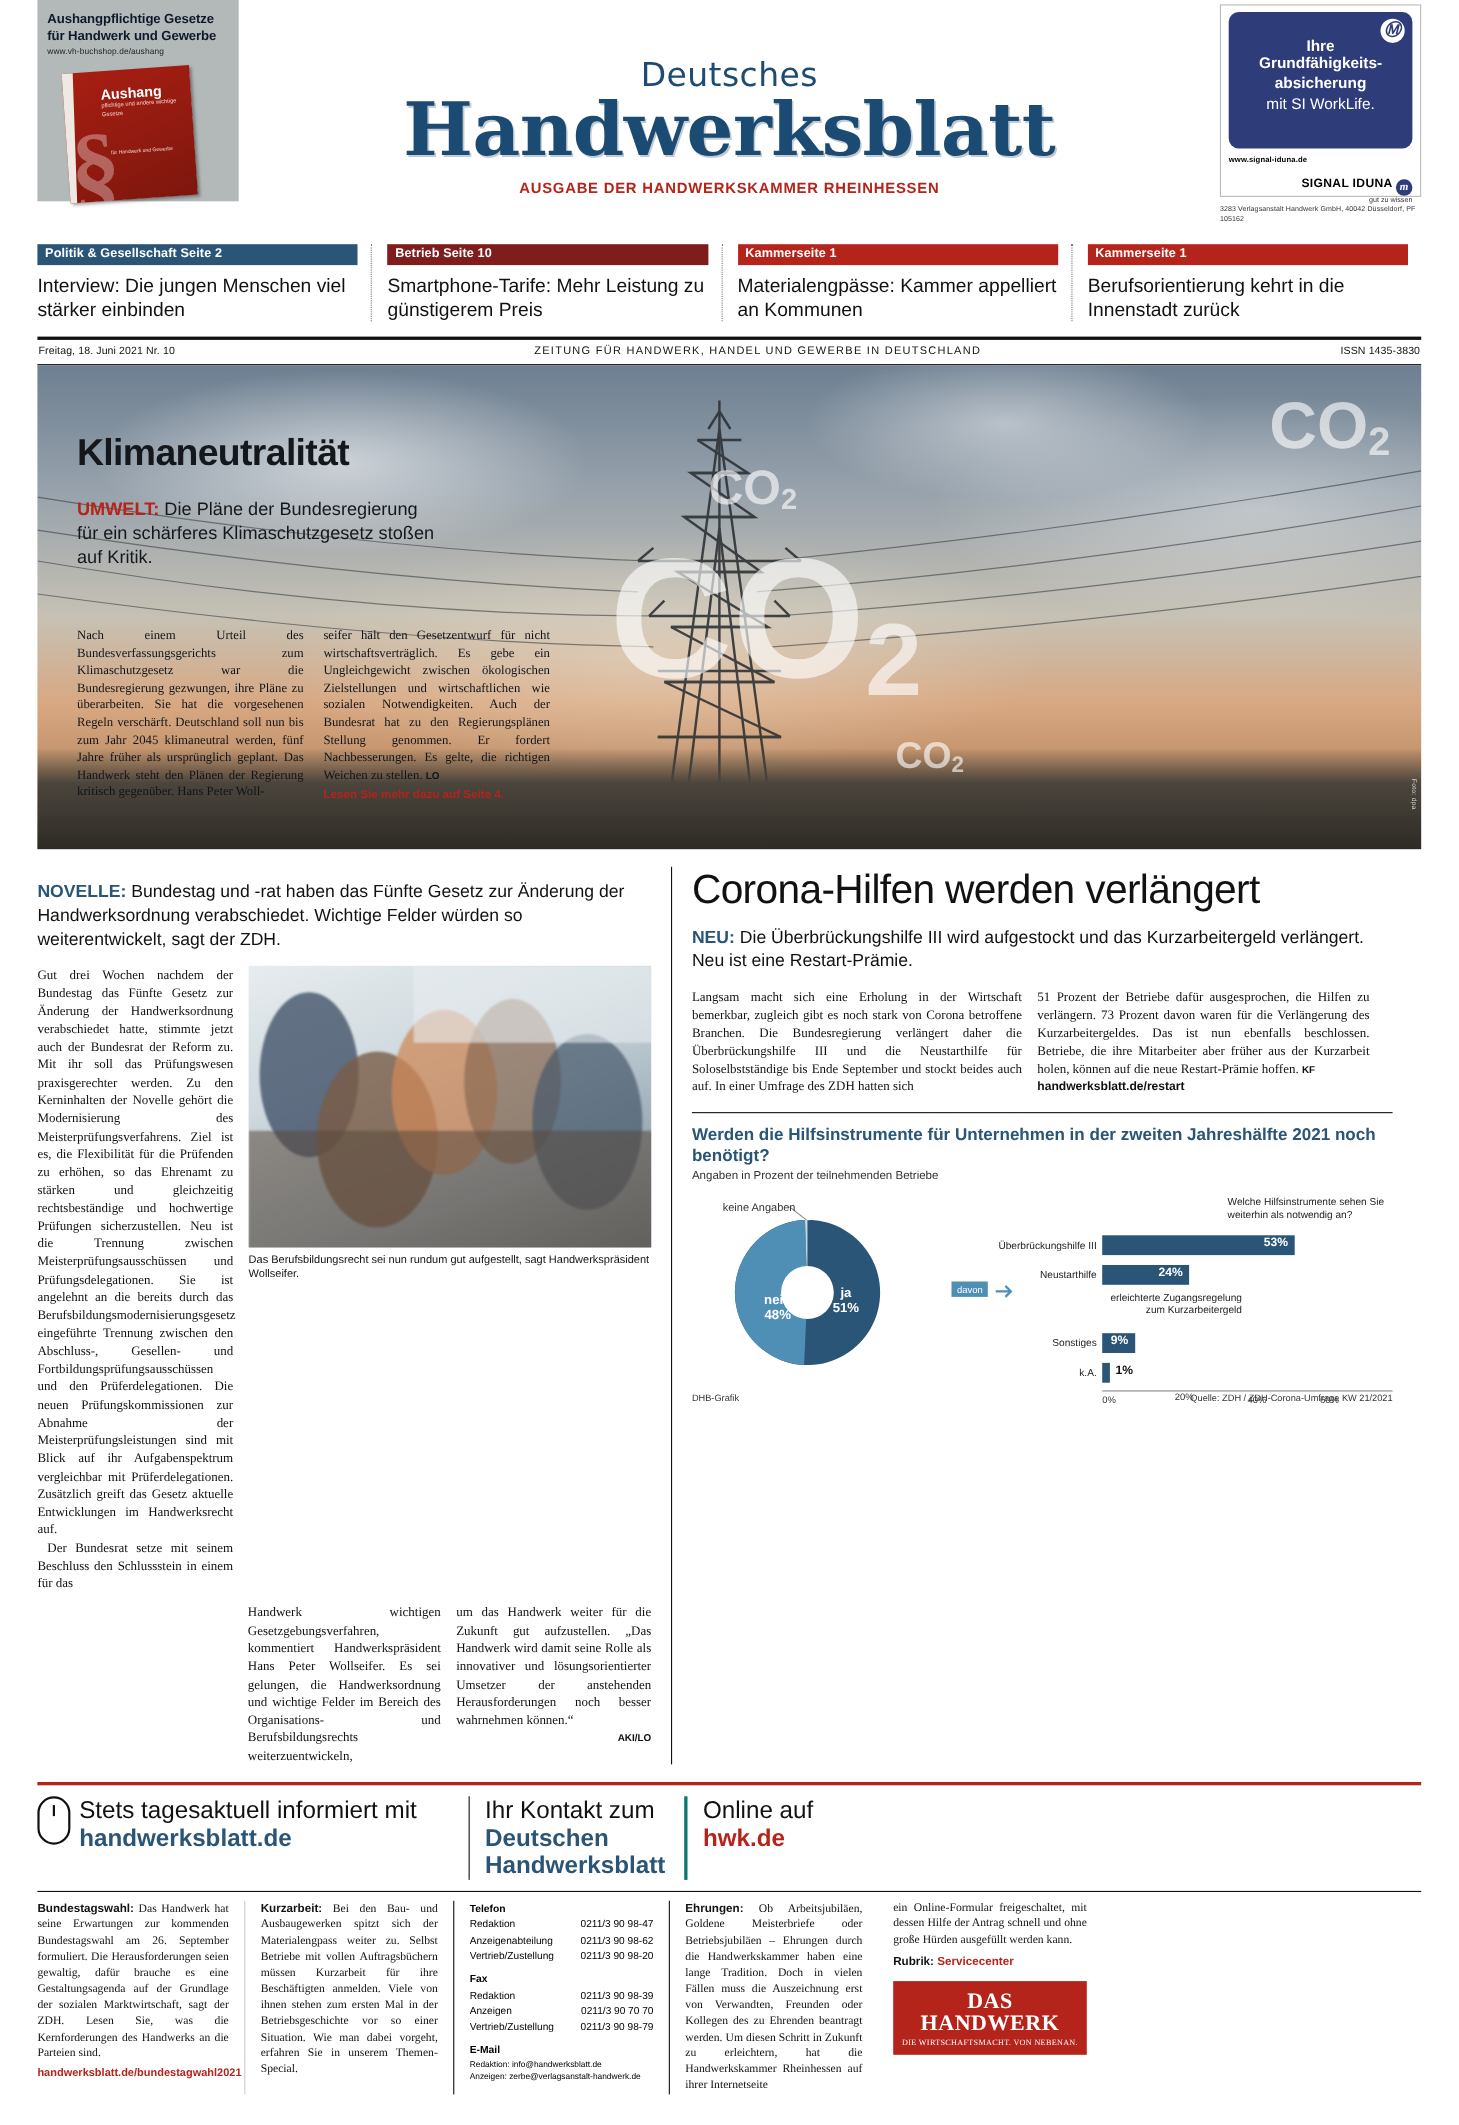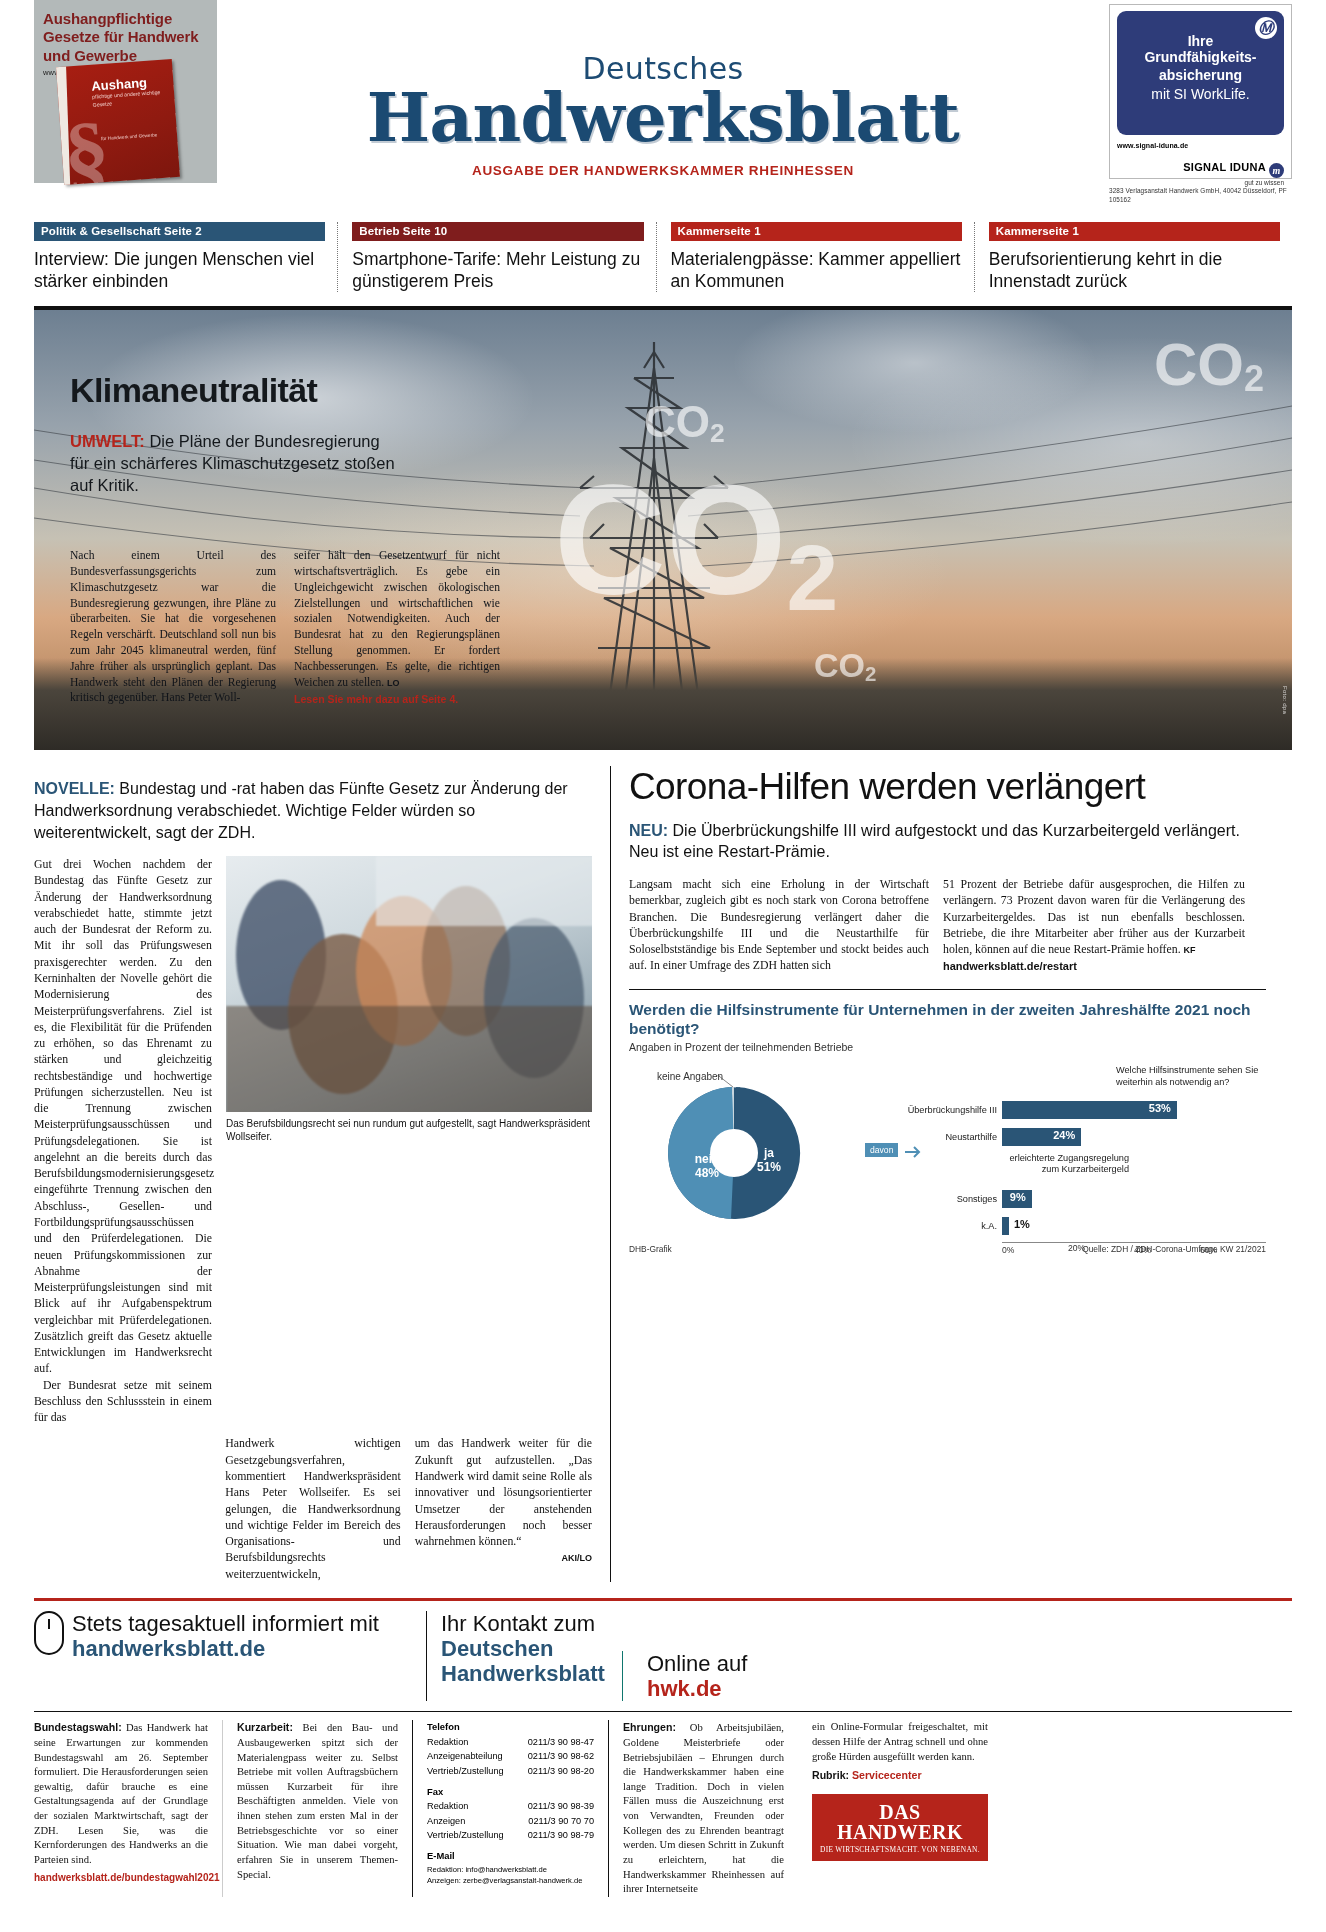--- a/index.html
+++ b/index.html
@@ -14,21 +14,21 @@
   }
   .page { position:relative; width:1326px; height:1932px; padding:0 34px; }
 
   
   .masthead { position:relative; height:208px; display:flex; align-items:flex-start; }
   .ad-left {
     width:183px; height:183px; background:#b3b9b9; position:relative;
     padding:10px 9px 0 9px; flex:0 0 auto;
   }
   .ad-left .hl {
-    color:#7f1d1d; font-weight:bold; font-size:15px; line-height:1.22;
+    color:#0f172a; font-weight:bold; font-size:12px; line-height:1.22;
     letter-spacing:-0.1px;
   }
   .ad-left .url { color:#222; font-size:7.6px; margin-top:3px; letter-spacing:0.1px;}
   .book {
     position:absolute; left:26px; top:63px; width:116px; height:118px;
     background:linear-gradient(160deg,#a81e12 0%, #8f1a10 60%, #7d160d 100%);
     transform:rotate(-4deg);
     box-shadow:2px 2px 3px rgba(0,0,0,.35);
     overflow:hidden;
   }
@@ -175,21 +175,21 @@
   .bar-val { position:absolute; right:6px; top:1px; color:#fff; font-size:11px; font-weight:bold;}
   .bar-val.out { right:auto; color:#111; }
   .chart-foot { display:flex; justify-content:space-between; font-size:8.4px; color:#333; margin-top:2px;}
   .davon { position:absolute; font-size:8.6px; color:#fff; background:#4f8fb5; padding:2px 5px;}
 
   
   .footer { margin-top:16px; border-top:3px solid #b5241b; padding-top:10px; }
   .foot-head { display:flex; }
   .fh1 { width:392px; padding-right:14px; display:flex; align-items:flex-start; gap:8px;}
   .fh2 { width:196px; padding:0 14px; border-left:1px solid #111;}
-  .fh3 { flex:1 1 auto; padding-left:24px; border-left:1px solid #0f766e;margin-top:40px;}
+  .fh3 { flex:1 1 auto; padding-left:14px; border-left:3px solid #0f766e;}
   .fh-title { font-size:22px; color:#111; line-height:1.15; font-weight:normal;}
   .fh-title b { display:block; color:#2a5576; font-weight:bold; }
   .mouse-icon { width:30px; height:44px; border:2px solid #111; border-radius:15px; position:relative; flex:0 0 auto;}
   .mouse-icon:before{content:"";position:absolute;left:50%;top:6px;width:2px;height:10px;background:#111;transform:translateX(-50%);}
 
   .foot-body { display:flex; margin-top:10px; border-top:1px solid #111; padding-top:8px;}
   .fb-col { font-family:"Liberation Serif", serif; font-size:10.6px; line-height:1.38;
       text-align:justify; color:#111; }
   .fb-col b { font-family:"Liberation Sans",sans-serif; }
   .fb-col .link { font-family:"Liberation Sans",sans-serif; font-weight:bold; font-size:10px;}
@@ -255,20 +255,25 @@
       <div class="tag red">Kammerseite 1</div>
       <div class="txt">Materialengpässe: Kammer appelliert an Kommunen</div>
     </div>
     <div class="teaser">
       <div class="tag red">Kammerseite 1</div>
       <div class="txt">Berufsorientierung kehrt in die Innenstadt zurück</div>
     </div>
   </div>
 
   <div class="rule-thick"></div>
+  <div class="dateline">
+    <span>Freitag, 18. Juni 2021  Nr. 10</span>
+    <span class="mid">ZEITUNG FÜR HANDWERK, HANDEL UND GEWERBE IN DEUTSCHLAND</span>
+    <span>ISSN 1435-3830</span>
+  </div>
   <div class="rule-thin"></div>
 
   <div class="hero">
     <div class="sky"></div>
 
     <svg class="pylon" width="320" height="390" viewBox="0 0 320 390">
       <g stroke="#2b2f33" stroke-width="2.2" fill="none" opacity=".88">
         <path d="M160 4 L160 386"></path>
         <path d="M112 386 L160 30 L208 386"></path>
         <path d="M128 386 L160 120 L192 386"></path>

